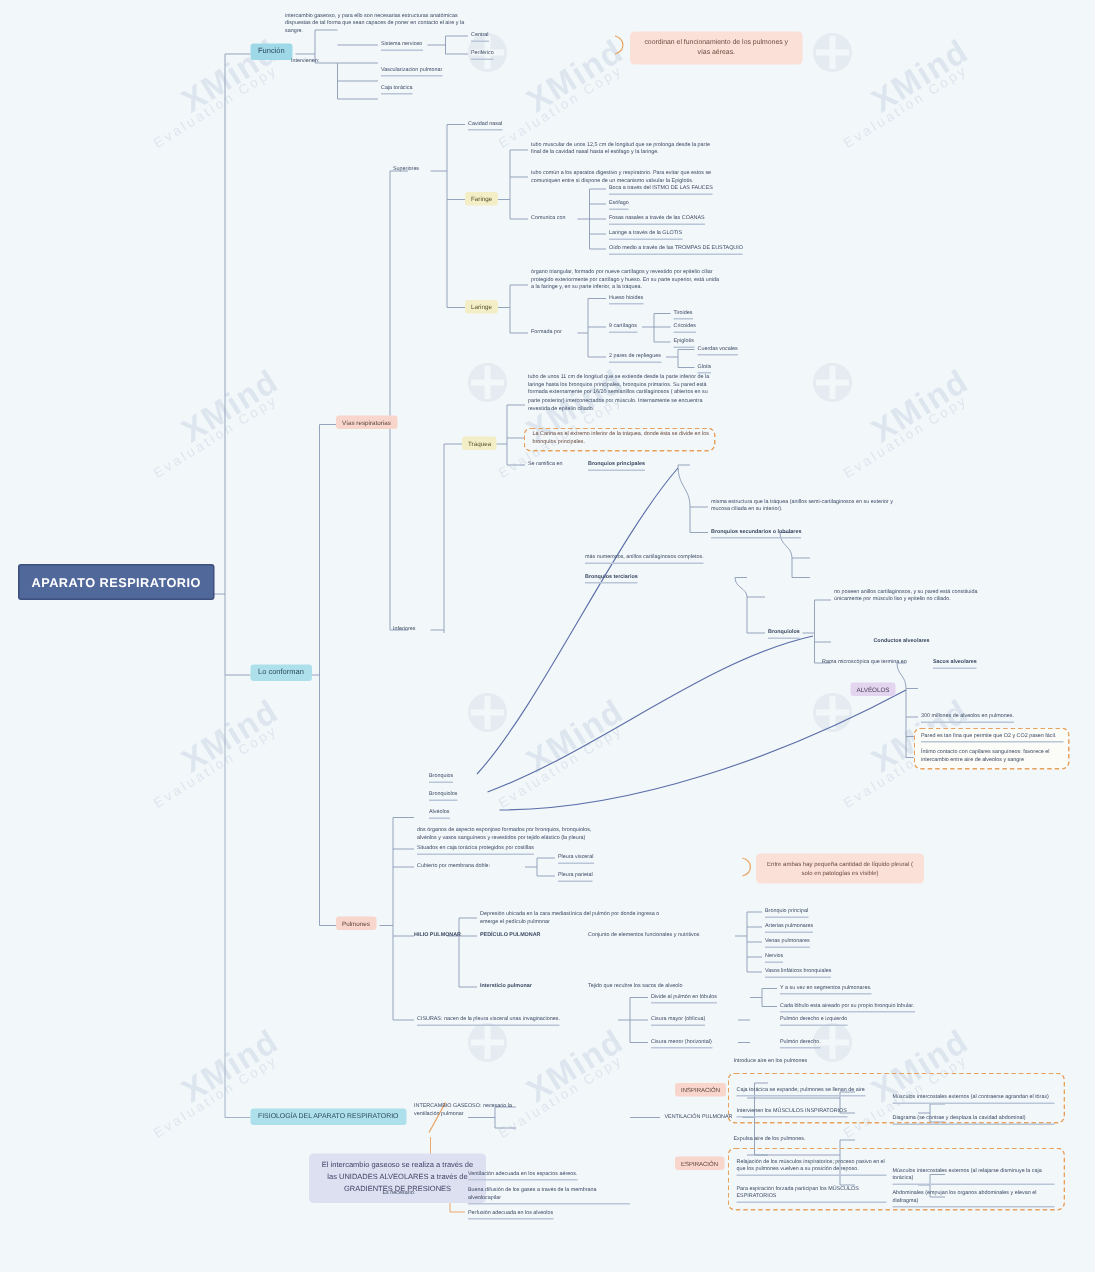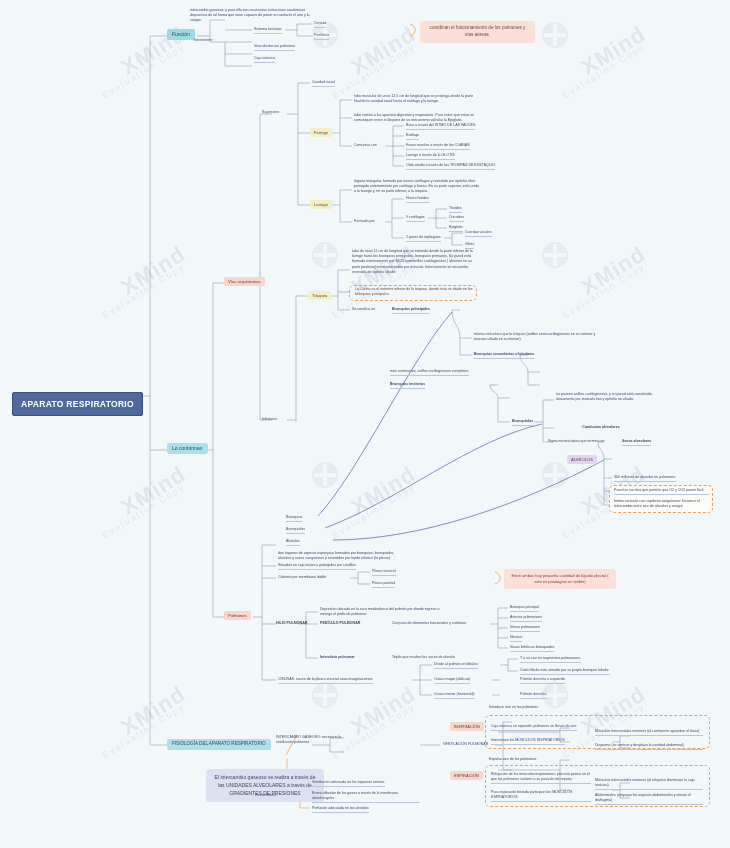--- a/index.html
+++ b/index.html
@@ -304,21 +304,21 @@
       <path d="M287,758 V795"></path>
     </g>
 
     <g fill="none" stroke="#5b6ea8" stroke-width="0.75">
       <path d="M318,516 C360,470 410,360 452,312"></path>
       <path d="M325,528 C400,500 470,440 542,424"></path>
       <path d="M333,540 C420,540 520,505 604,460"></path>
     </g>
   </svg>
 
-  <div class="node root" style="left:12px; top:392px;">APARATO RESPIRATORIO</div>
+  <div class="node root" style="left:12px; top:376px;">APARATO RESPIRATORIO</div>
 
   <div class="node pill-blue" style="left:167px; top:29px;">Función</div>
   <div class="node topic" style="left:190px; top:8px; width:120px;">intercambio gaseoso, y para ello son necesarias estructuras anatómicas dispuestas de tal forma que sean capaces de poner en contacto el aire y la sangre.</div>
   <div class="node topic" style="left:194px; top:38px;">Intervienen:</div>
   <div class="node topic u" style="left:254px; top:27px;">Sistema nervioso</div>
   <div class="node topic u" style="left:254px; top:44px;">Vascularizacion pulmonar</div>
   <div class="node topic u" style="left:254px; top:56px;">Caja torácica</div>
   <div class="node topic u" style="left:314px; top:21px;">Central</div>
   <div class="node topic u" style="left:314px; top:33px;">Periférico</div>
   <div class="node box-pink" style="left:420px; top:21px; width:115px;">coordinan el funcionamiento de los pulmones y vías aéreas.</div>

